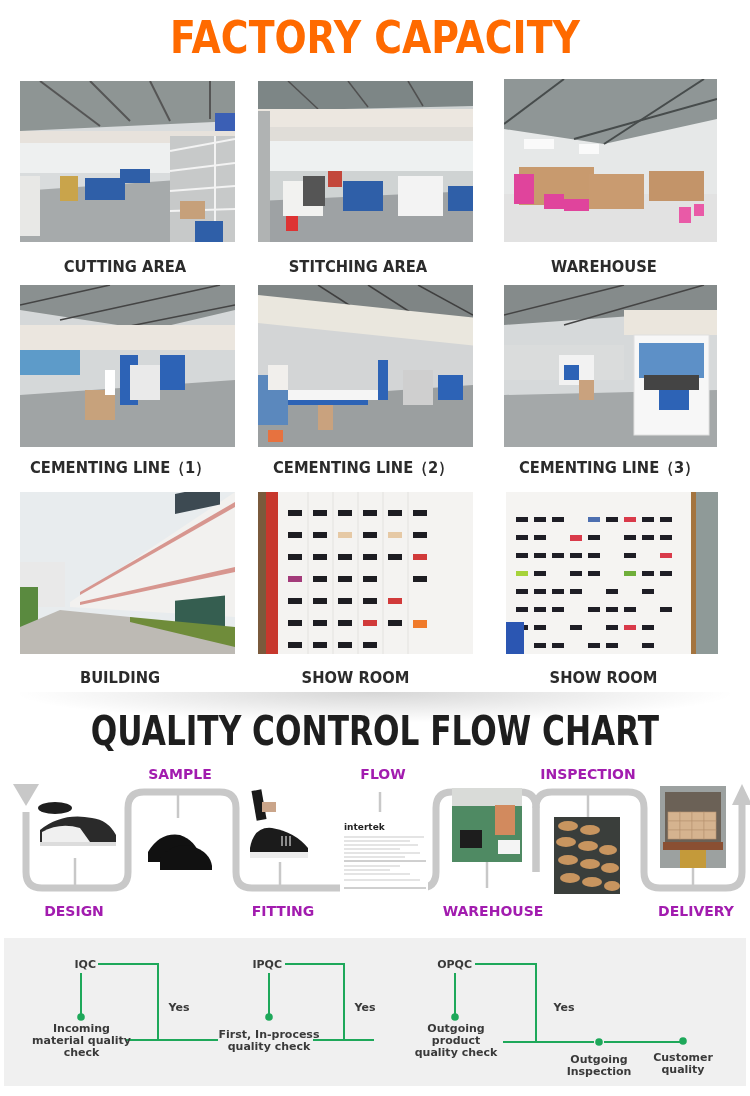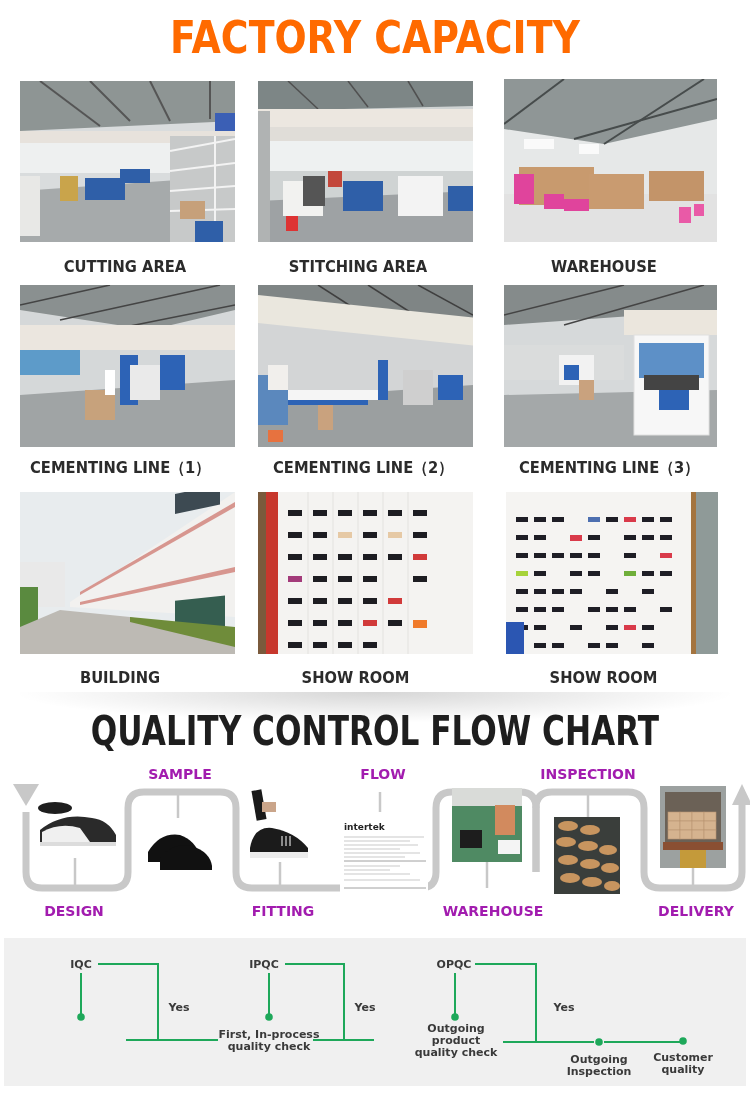--- a/index.html
+++ b/index.html
@@ -43,21 +43,21 @@
   .flow-svg { position: absolute; left: 0; top: 750px; width: 750px; height: 180px; }
 
   .qc-box {
     position: absolute; left: 4px; top: 938px; width: 742px; height: 148px;
     background: #f0f0f0;
   }
   .qc-text {
     position: absolute; font-family: "DejaVu Sans", sans-serif; font-size: 11px;
     font-weight: bold; color: #3a3a3a; text-align: center; line-height: 12px;
   }
-  .qc-head { font-size: 11px; }
+  .qc-head { font-size: 11px; text-align: right; }
   .qc-svg { position: absolute; left: 0; top: 0; width: 742px; height: 148px; }
 </style>
 </head>
 <body>
 
 <div class="title-main">FACTORY CAPACITY</div>
 
 <div class="photo" style="left:20px;top:81px;width:215px;height:161px;">
   <svg viewBox="0 0 215 161" preserveAspectRatio="none">
     <rect width="215" height="161" fill="#d9dcdd"></rect>
@@ -489,20 +489,25 @@
       <circle cx="77" cy="79" r="3.8"></circle>
       <circle cx="265" cy="79" r="3.8"></circle>
       <circle cx="451" cy="79" r="3.8"></circle>
       <circle cx="595" cy="104" r="3.8"></circle>
       <circle cx="679" cy="103" r="3.8"></circle>
     </g>
   </svg>
 
   <div class="qc-text qc-head" style="left:62px;top:21px;width:30px;">IQC</div>
   <div class="qc-text" style="left:160px;top:64px;width:30px;">Yes</div>
+  <div class="qc-text" style="left:20px;top:85px;width:115px;">
+    <div>Incoming</div>
+    <div>material quality</div>
+    <div>check</div>
+  </div>
 
   <div class="qc-text qc-head" style="left:242px;top:21px;width:36px;">IPQC</div>
   <div class="qc-text" style="left:346px;top:64px;width:30px;">Yes</div>
   <div class="qc-text" style="left:210px;top:91px;width:110px;">
     <div>First, In-process</div>
     <div>quality check</div>
   </div>
 
   <div class="qc-text qc-head" style="left:432px;top:21px;width:36px;">OPQC</div>
   <div class="qc-text" style="left:545px;top:64px;width:30px;">Yes</div>

